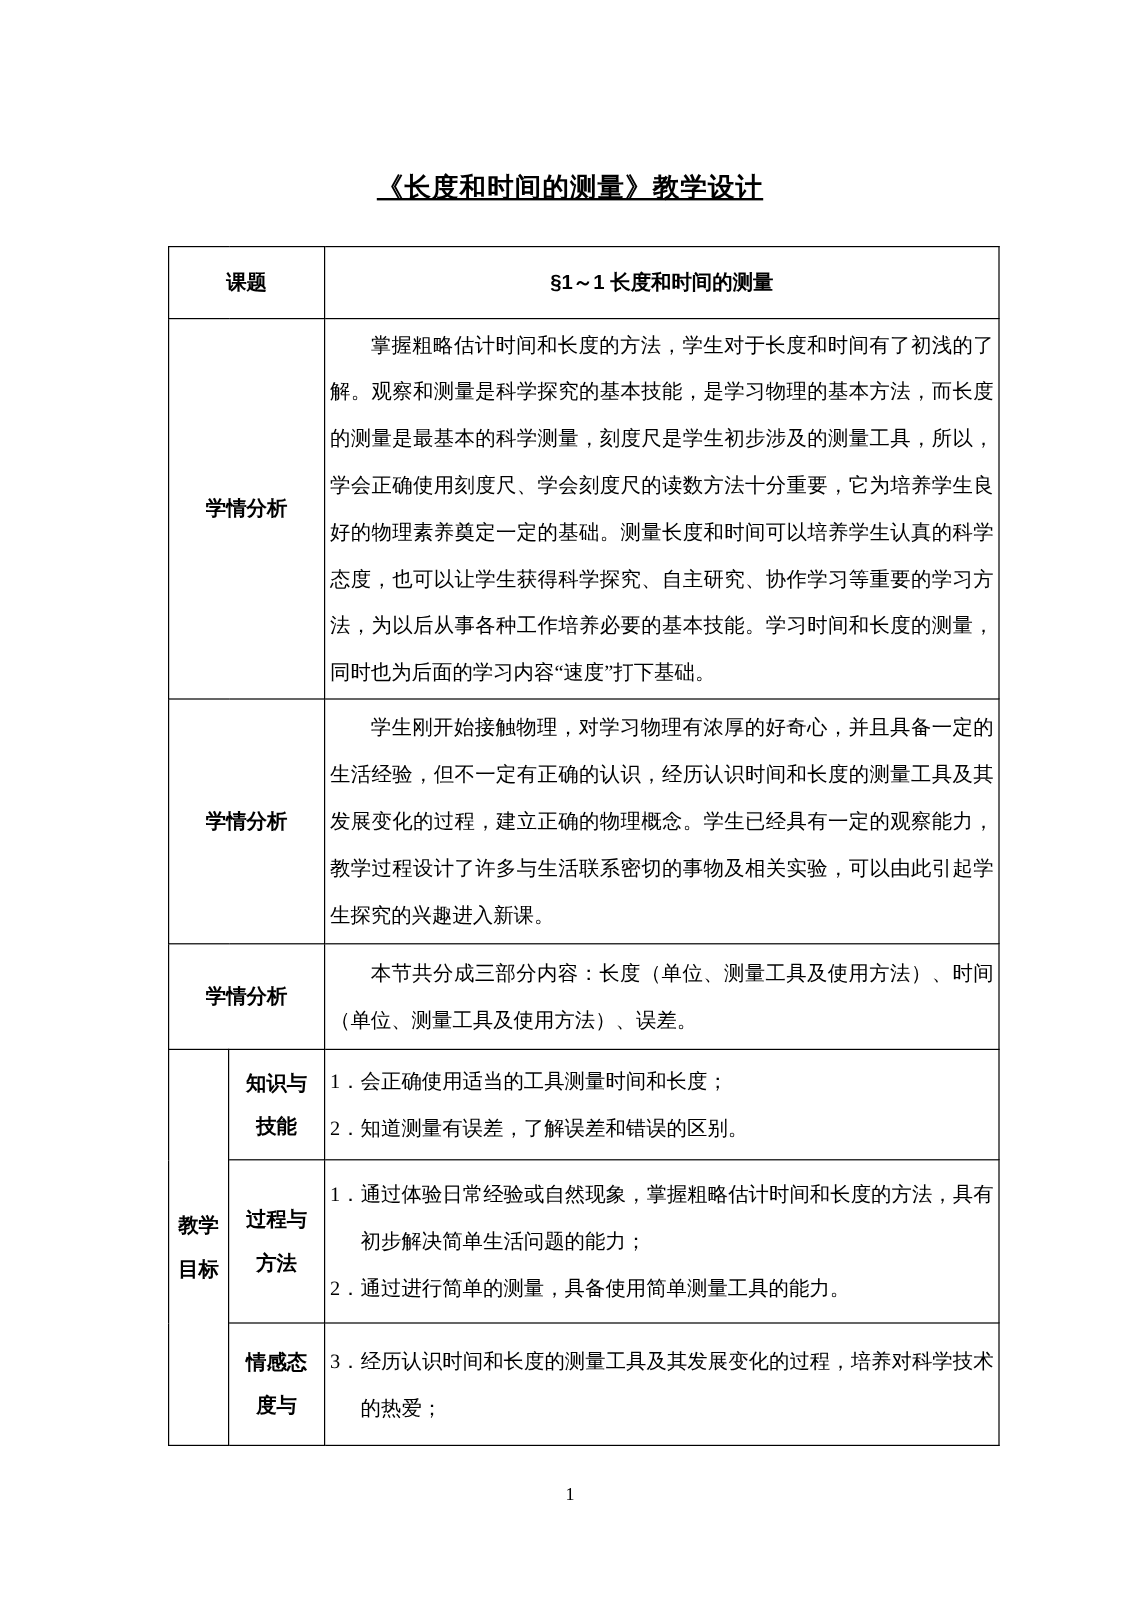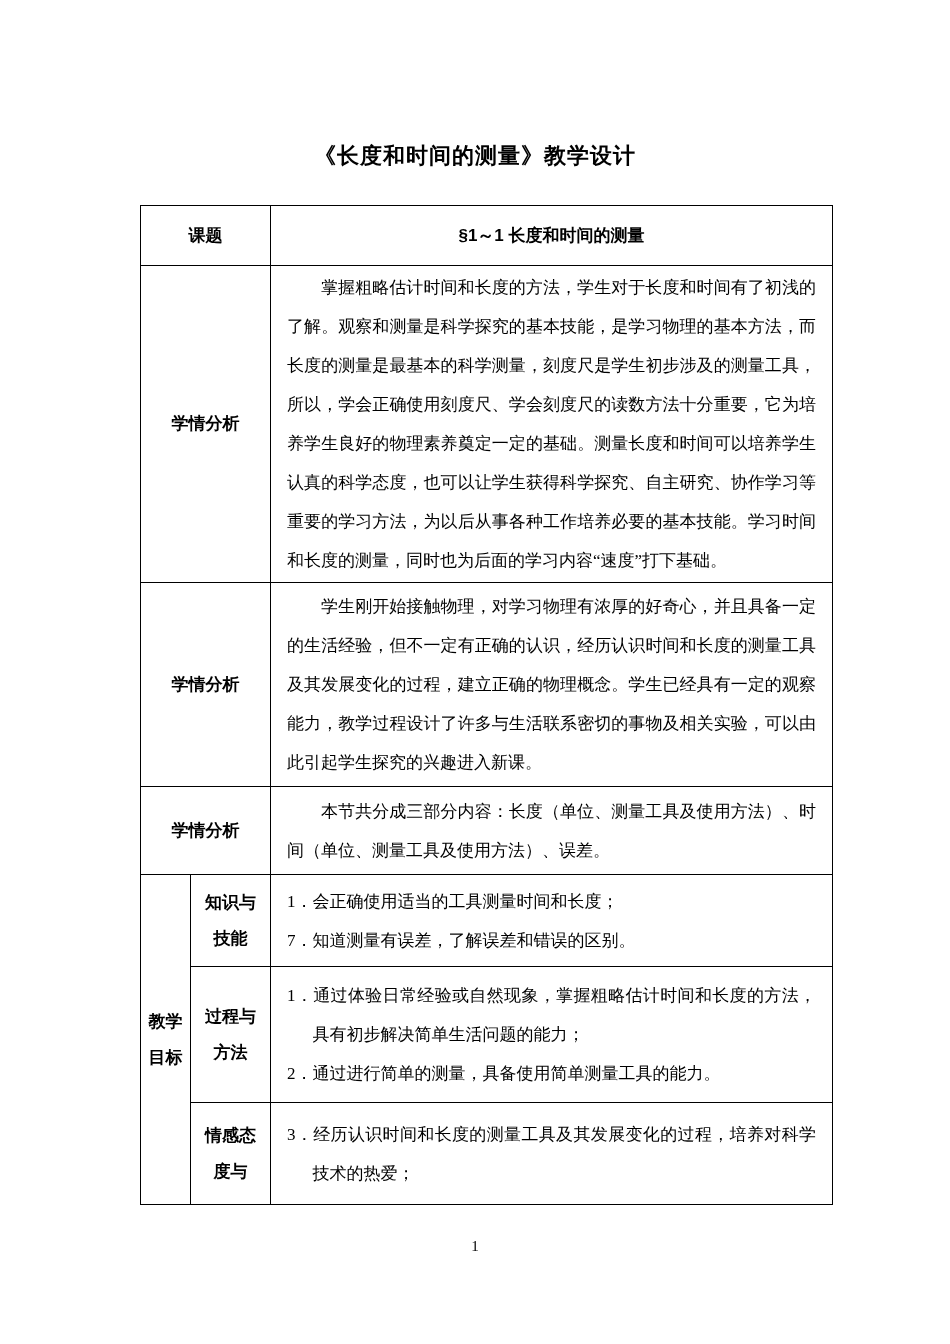--- a/index.html
+++ b/index.html
@@ -15,20 +15,21 @@
   .doc-title {
     position: absolute;
     top: 141px;
     left: 0;
     width: 100%;
     text-align: center;
     font-family: "Liberation Sans", "DejaVu Sans", sans-serif;
     font-weight: bold;
     font-size: 22px;
     letter-spacing: 1px;
+    text-decoration: underline;
   }
   table.doc-table {
     position: absolute;
     left: 140px;
     top: 205px;
     width: 692px;
     border-collapse: collapse;
     table-layout: fixed;
   }
   td {
@@ -39,21 +40,21 @@
     text-align: center;
     font-family: Liberation Sans, sans-serif;
     font-weight: bold;
     font-size: 17px;
     line-height: 36px;
     padding: 2px 4px;
   }
   .content-cell {
     font-size: 17px;
     line-height: 39px;
-    padding: 2px 16px;
+    padding: 2px 4px;
     margin-left: 20px;
   }
   .topic-content {
     text-align: center;
     font-family: "Liberation Sans", "DejaVu Sans", sans-serif;
     font-weight: bold;
   }
   .para {
     text-indent: 2em;
     text-align: justify;
@@ -124,21 +125,21 @@
       <td rowspan="3" class="label-cell">
         <div>教学</div>
         <div>目标</div>
       </td>
       <td class="label-cell">
         <div>知识与</div>
         <div>技能</div>
       </td>
       <td class="content-cell">
         <div class="list-item">1．会正确使用适当的工具测量时间和长度；</div>
-        <div class="list-item">7．知道测量有误差，了解误差和错误的区别。</div>
+        <div class="list-item">2．知道测量有误差，了解误差和错误的区别。</div>
       </td>
     </tr>
 
     <tr class="row-process">
       <td class="label-cell">
         <div>过程与</div>
         <div>方法</div>
       </td>
       <td class="content-cell">
         <div class="list-item">1．通过体验日常经验或自然现象，掌握粗略估计时间和长度的方法，具有初步解决简单生活问题的能力；</div>

